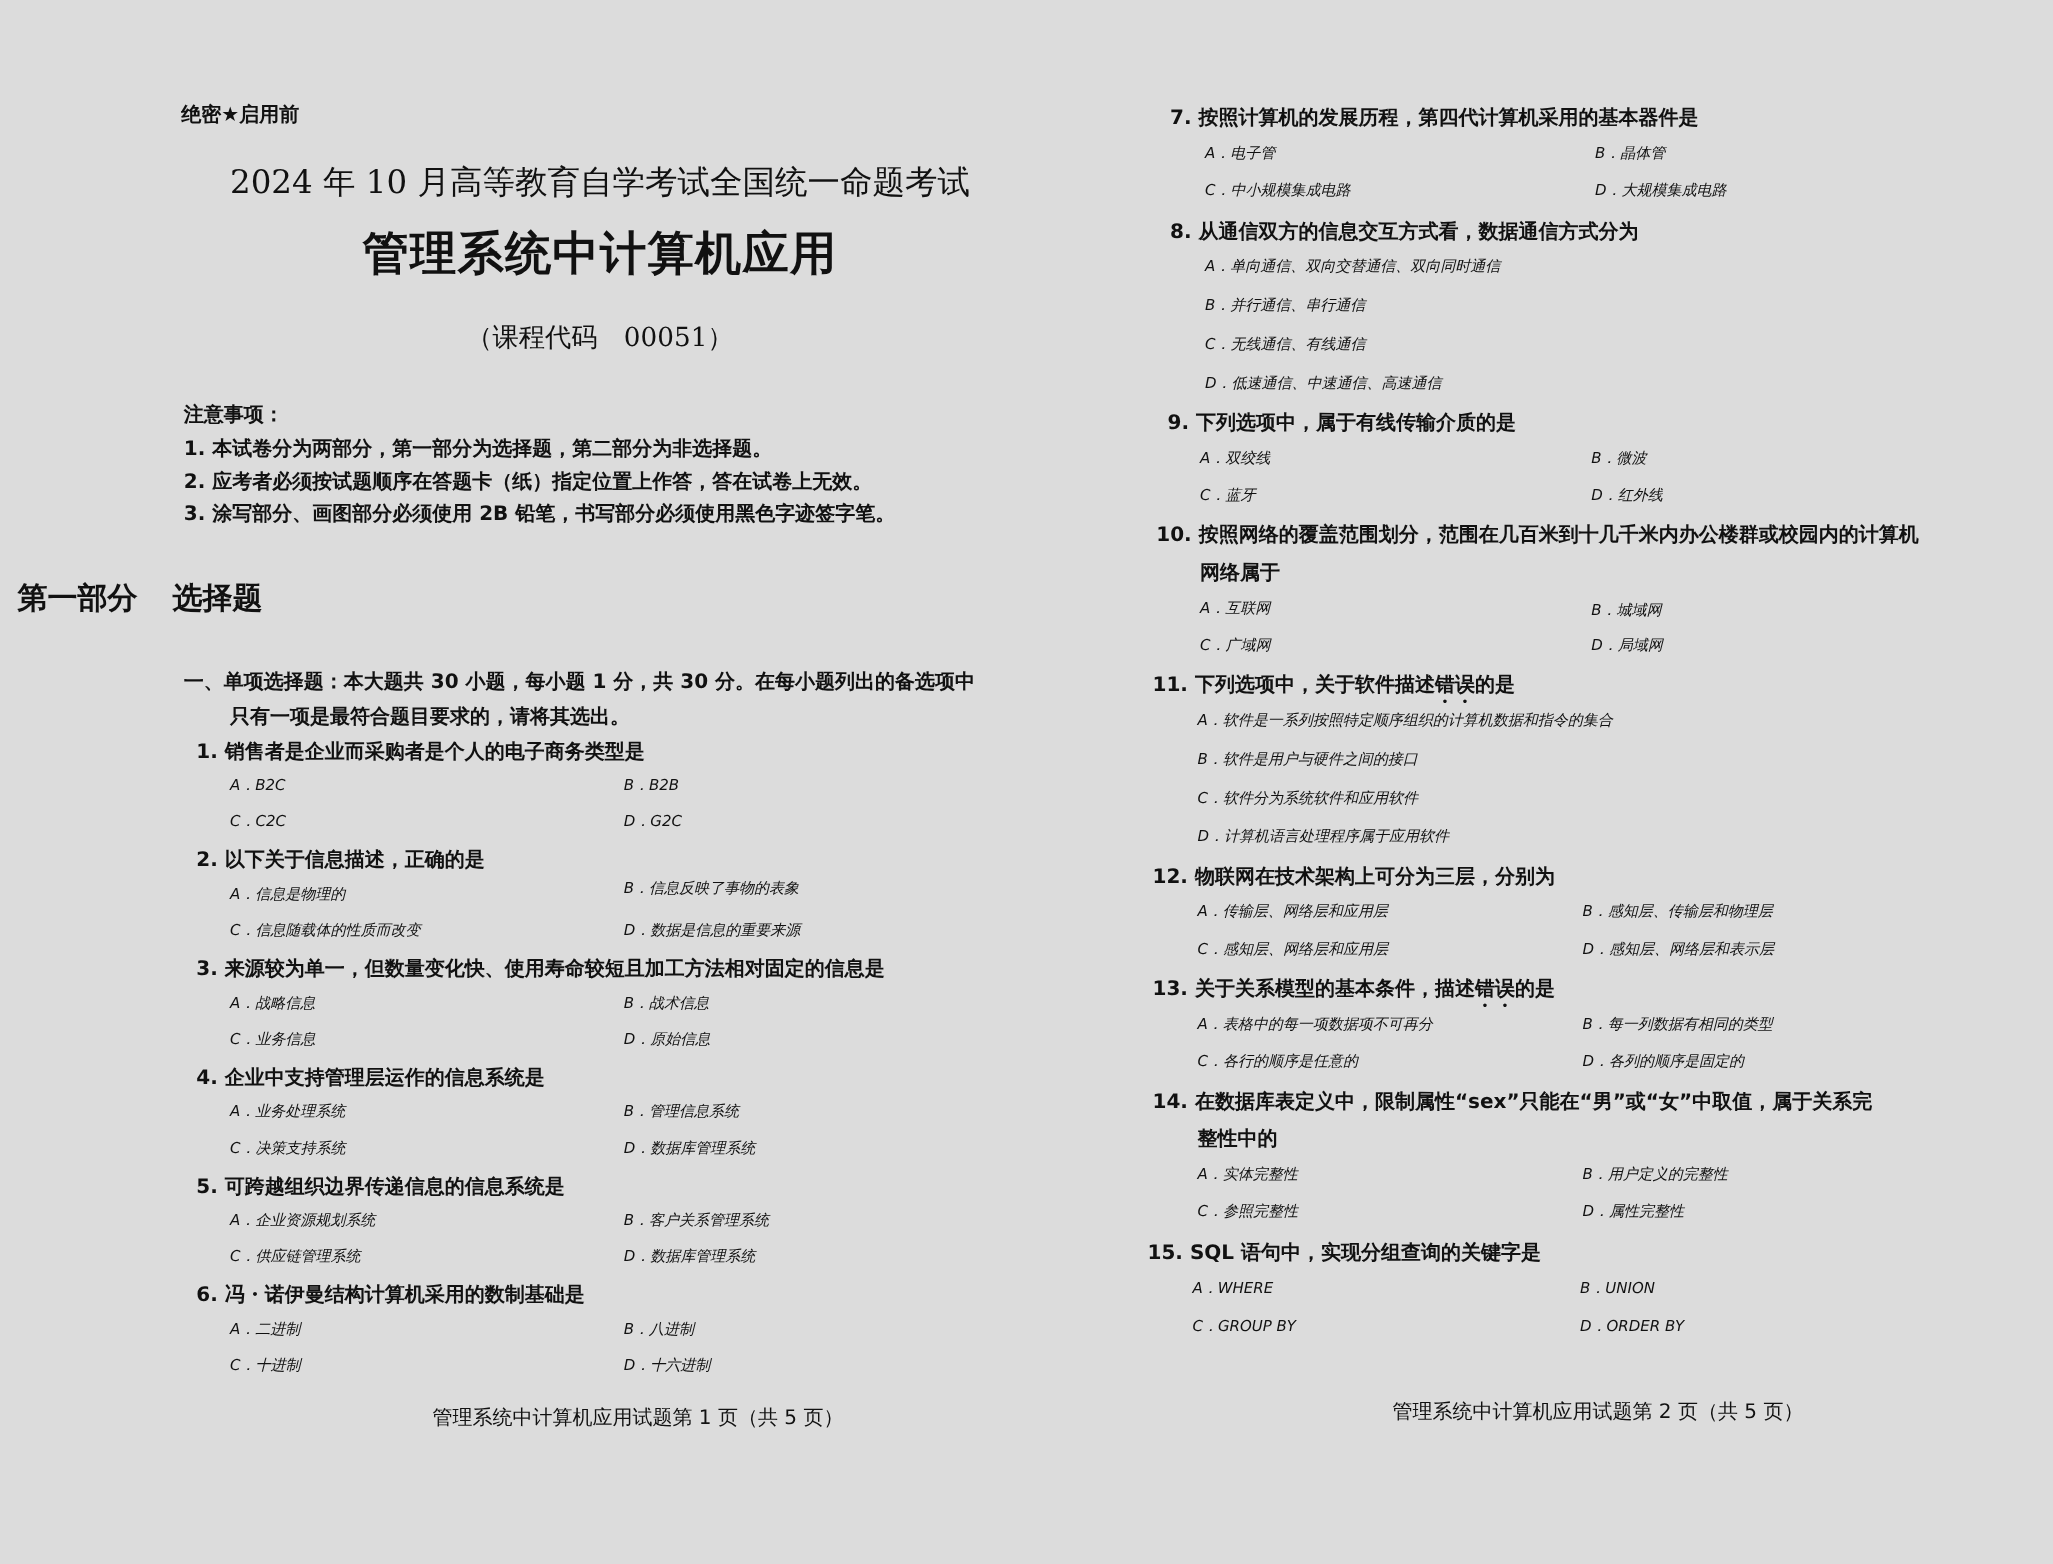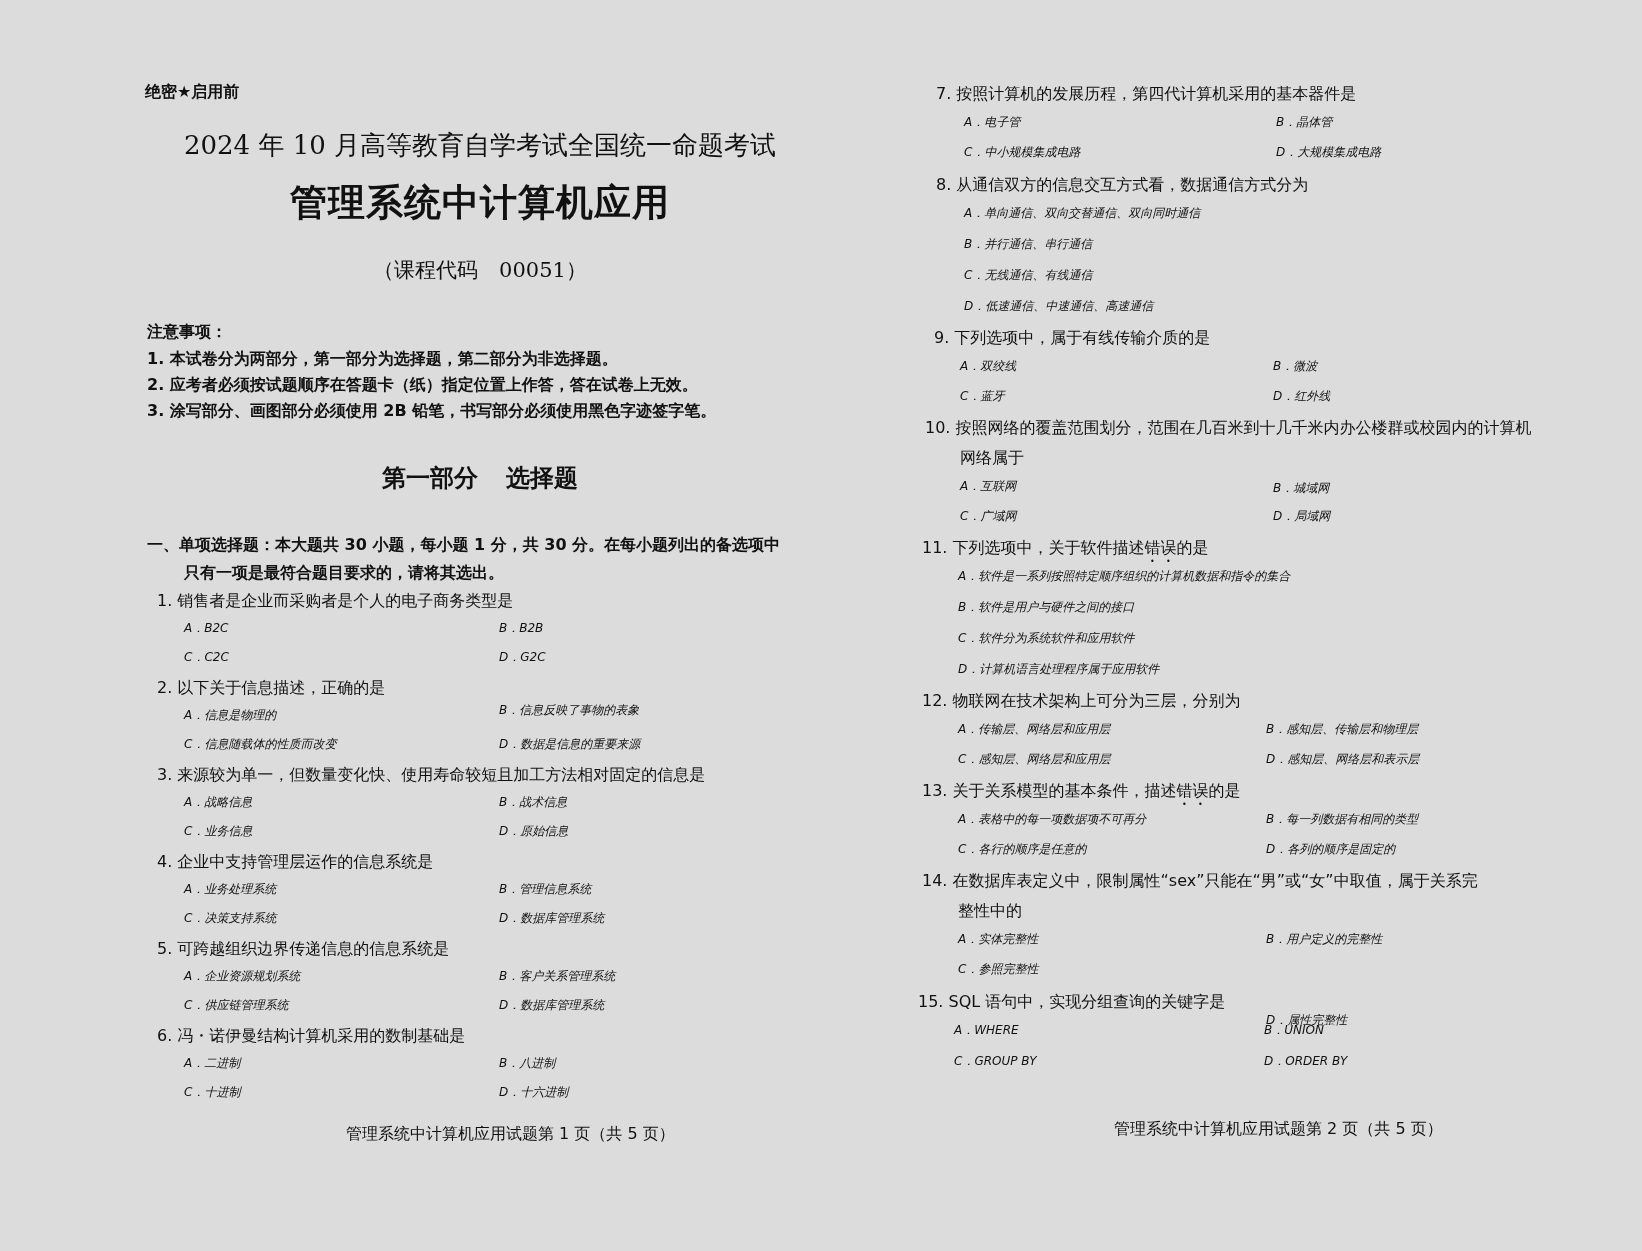--- a/index.html
+++ b/index.html
@@ -18,26 +18,26 @@
   .abs { position: absolute; white-space: nowrap; }
 
   .secret { left: 145px; top: 82px; font-size: 16px; font-weight: bold; font-family: "DejaVu Sans", sans-serif; }
   .exam-title { left: 0; width: 960px; text-align: center; top: 128px; font-size: 26px; }
   .subject { left: 0; width: 960px; text-align: center; top: 178px; font-size: 37px; font-weight: bold; letter-spacing: 1px; }
   .code { left: 0; width: 960px; text-align: center; top: 256px; font-size: 21px; }
 
   .notice-head { left: 147px; top: 322px; font-size: 16px; font-weight: bold; font-family: "DejaVu Sans", sans-serif; }
   .notice { left: 147px; font-size: 16px; font-weight: bold; font-family: "DejaVu Sans", sans-serif; }
 
-  .part-title { left: 0; width: 960px; text-align: center; top: 462px; font-size: 24px; font-weight: bold; }
+  .part-title { left: 0; width: 960px; top: 462px; font-size: 24px; font-weight: bold; }
   .part-title span { margin: 0 14px; }
 
   .section-head { left: 147px; font-size: 16px; font-weight: bold; font-family: "DejaVu Sans", sans-serif; text-align: center; }
 
-  .q { font-size: 16px; font-family: "DejaVu Sans", sans-serif; }
+  .q { font-size: 16px; font-family: "DejaVu Sans", sans-serif; font-weight: bold; }
   .opt { font-size: 12px; font-family: "DejaVu Sans", sans-serif; font-style: italic; }
   .em { text-emphasis: dot; text-emphasis-position: under; -webkit-text-emphasis: dot; -webkit-text-emphasis-position: under; }
 
   .footer { font-size: 16px; font-family: "DejaVu Sans", sans-serif; margin-left: 44px; }
 </style>
 </head>
 <body>
 
 <div class="page" id="page-left">
   <div class="abs secret">绝密★启用前</div>
@@ -139,21 +139,21 @@
   <div class="abs opt" style="left:98px; top:811px">A．表格中的每一项数据项不可再分</div>
   <div class="abs opt" style="left:406px; top:811px">B．每一列数据有相同的类型</div>
   <div class="abs opt" style="left:98px; top:841px">C．各行的顺序是任意的</div>
   <div class="abs opt" style="left:406px; top:841px">D．各列的顺序是固定的</div>
 
   <div class="abs q" style="left:62px; top:871px"><span>14.</span> <span>在数据库表定义中，限制属性“sex”只能在“男”或“女”中取值，属于关系完</span></div>
   <div class="abs q" style="left:98px; top:901px">整性中的</div>
   <div class="abs opt" style="left:98px; top:931px">A．实体完整性</div>
   <div class="abs opt" style="left:406px; top:931px">B．用户定义的完整性</div>
   <div class="abs opt" style="left:98px; top:961px">C．参照完整性</div>
-  <div class="abs opt" style="left:406px; top:1012px">D．属性完整性</div>
+  <div class="abs opt" style="left:406px; top:961px">D．属性完整性</div>
 
   <div class="abs q" style="left:58px; top:992px"><span>15.</span> <span>SQL 语句中，实现分组查询的关键字是</span></div>
   <div class="abs opt" style="left:94px; top:1022px">A．WHERE</div>
   <div class="abs opt" style="left:404px; top:1022px">B．UNION</div>
   <div class="abs opt" style="left:94px; top:1053px">C．GROUP BY</div>
   <div class="abs opt" style="left:404px; top:1053px">D．ORDER BY</div>
 
   <div class="abs footer" style="left:210px; top:1119px">管理系统中计算机应用试题第 2 页（共 5 页）</div>
 </div>
 

